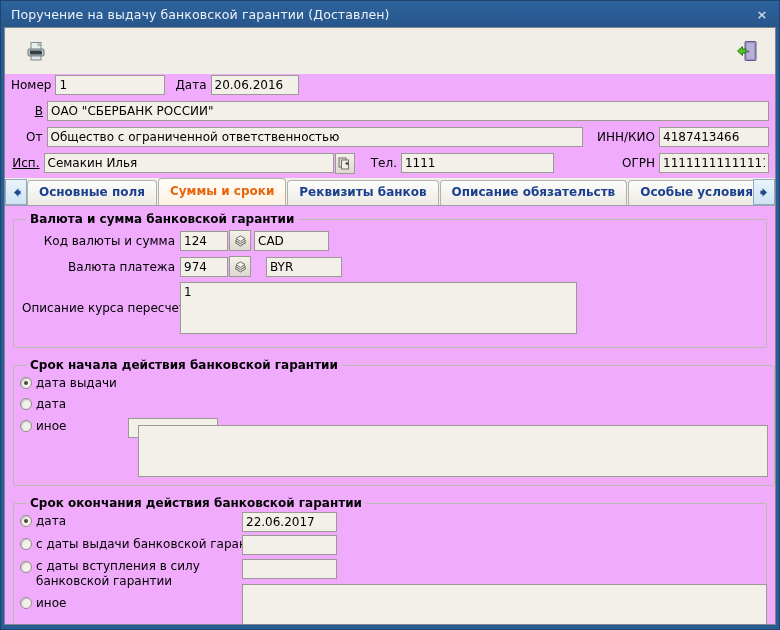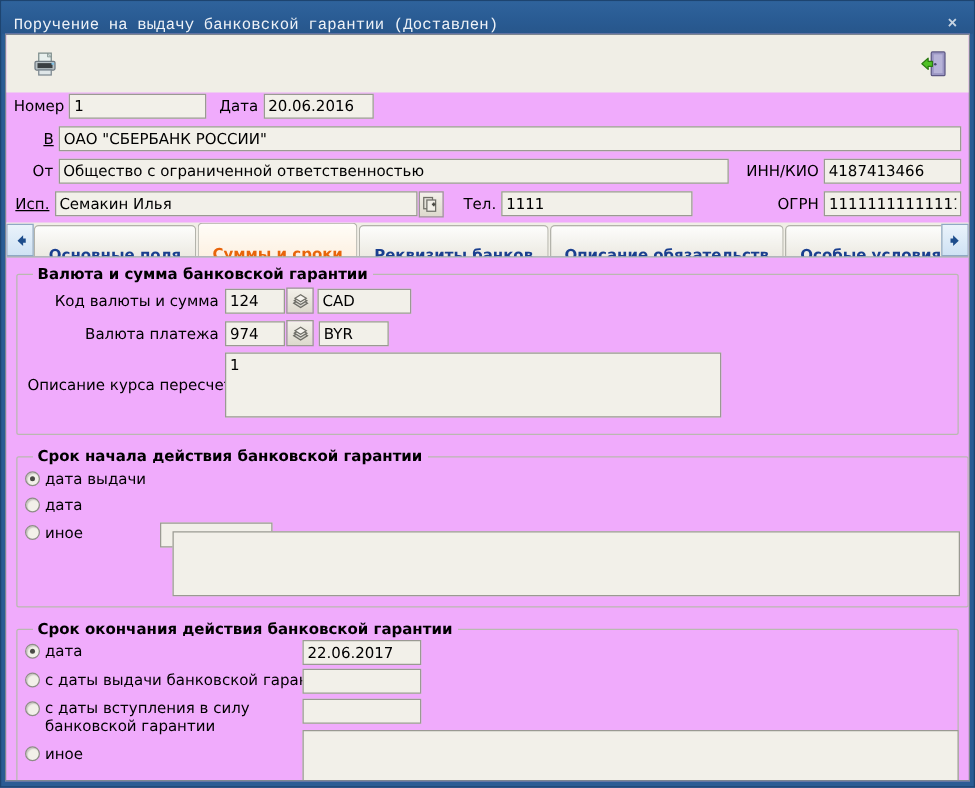--- a/index.html
+++ b/index.html
@@ -16,24 +16,23 @@
   #window {
     position: absolute; left: 0; top: 0;
     width: 780px; height: 630px;
     background: #2a5c94;
     border: 1px solid #1d4470;
     display: flex; flex-direction: column;
   }
   #titlebar {
     height: 26px; flex: 0 0 26px;
     background: linear-gradient(to bottom,#2f639c 0%, #2a5c94 50%, #27568b 100%);
-    display: flex; align-items: flex-end;
+    display: flex; align-items: center;
     padding: 0 6px 0 10px;
     color: #e9eef4;
-    font-family: Liberation Mono, monospace;
   }
   #title-text {
     flex: 1 1 auto;
     font-size: 12.5px;
     letter-spacing: .1px;
     white-space: nowrap; overflow: hidden;
     color: #eef2f7;
   }
   #close-btn {
     width: 22px; height: 18px;
@@ -110,21 +109,21 @@
     width: 22px; height: 26px;
     background: linear-gradient(to bottom,#eaf3fb,#cfe2f4);
     border: 1px solid #8fa9c4;
     display: flex; align-items: center; justify-content: center;
     color: #1c4c8c; font-size: 12px;
     cursor: pointer; flex: 0 0 auto;
   }
   #tabs-wrap { display: flex; align-items: flex-end; flex: 1 1 auto; overflow: hidden; height: 28px; }
   .tab {
     height: 25px; line-height: 23px;
-    padding: 12px 11px;
+    padding: 0 11px;
     margin-right: 1px;
     background: linear-gradient(to bottom,#fdfdfc,#eceae2);
     border: 1px solid #b3b3ab;
     border-bottom: none;
     border-radius: 4px 4px 0 0;
     color: #1a3f8f; font-weight: bold; font-size: 12px;
     white-space: nowrap;
     cursor: pointer;
     flex: 0 0 auto;
   }
@@ -300,21 +299,21 @@
         <div class="row">
           <span class="rlabel" style="width:160px">Валюта платежа</span>
           <input class="inp" style="width: 48px;" value="974">
           <div class="btn-ico">
             <svg width="15" height="15" viewBox="0 0 15 15">
               <path d="M2 9.5 L7.5 6 L13 9.5 L7.5 13 Z" fill="#d7d5cd" stroke="#6f6f68" stroke-width="1"></path>
               <path d="M2.5 7.5 L7.5 4.4 L12.5 7.5 L7.5 10.6 Z" fill="#eceae2" stroke="#6f6f68" stroke-width="1"></path>
               <path d="M3 5.6 L7.5 2.8 L12 5.6 L7.5 8.4 Z" fill="#f6f4ee" stroke="#6f6f68" stroke-width="1"></path>
             </svg>
           </div>
-          <input class="inp" style="width: 56px; margin-left: 4px;" value="BYR">
+          <input class="inp" style="width: 76px; margin-left: 15px;" value="BYR">
         </div>
 
         <div class="row" style="align-items:center">
           <span class="rlabel" style="width:160px;text-align:left;padding-left:2px">Описание курса пересчета</span>
           <textarea class="ta" style="width: 397px; height: 52px;">1</textarea>
         </div>
       </fieldset>
 
       <fieldset class="grp">
         <legend>Срок начала действия банковской гарантии</legend>

